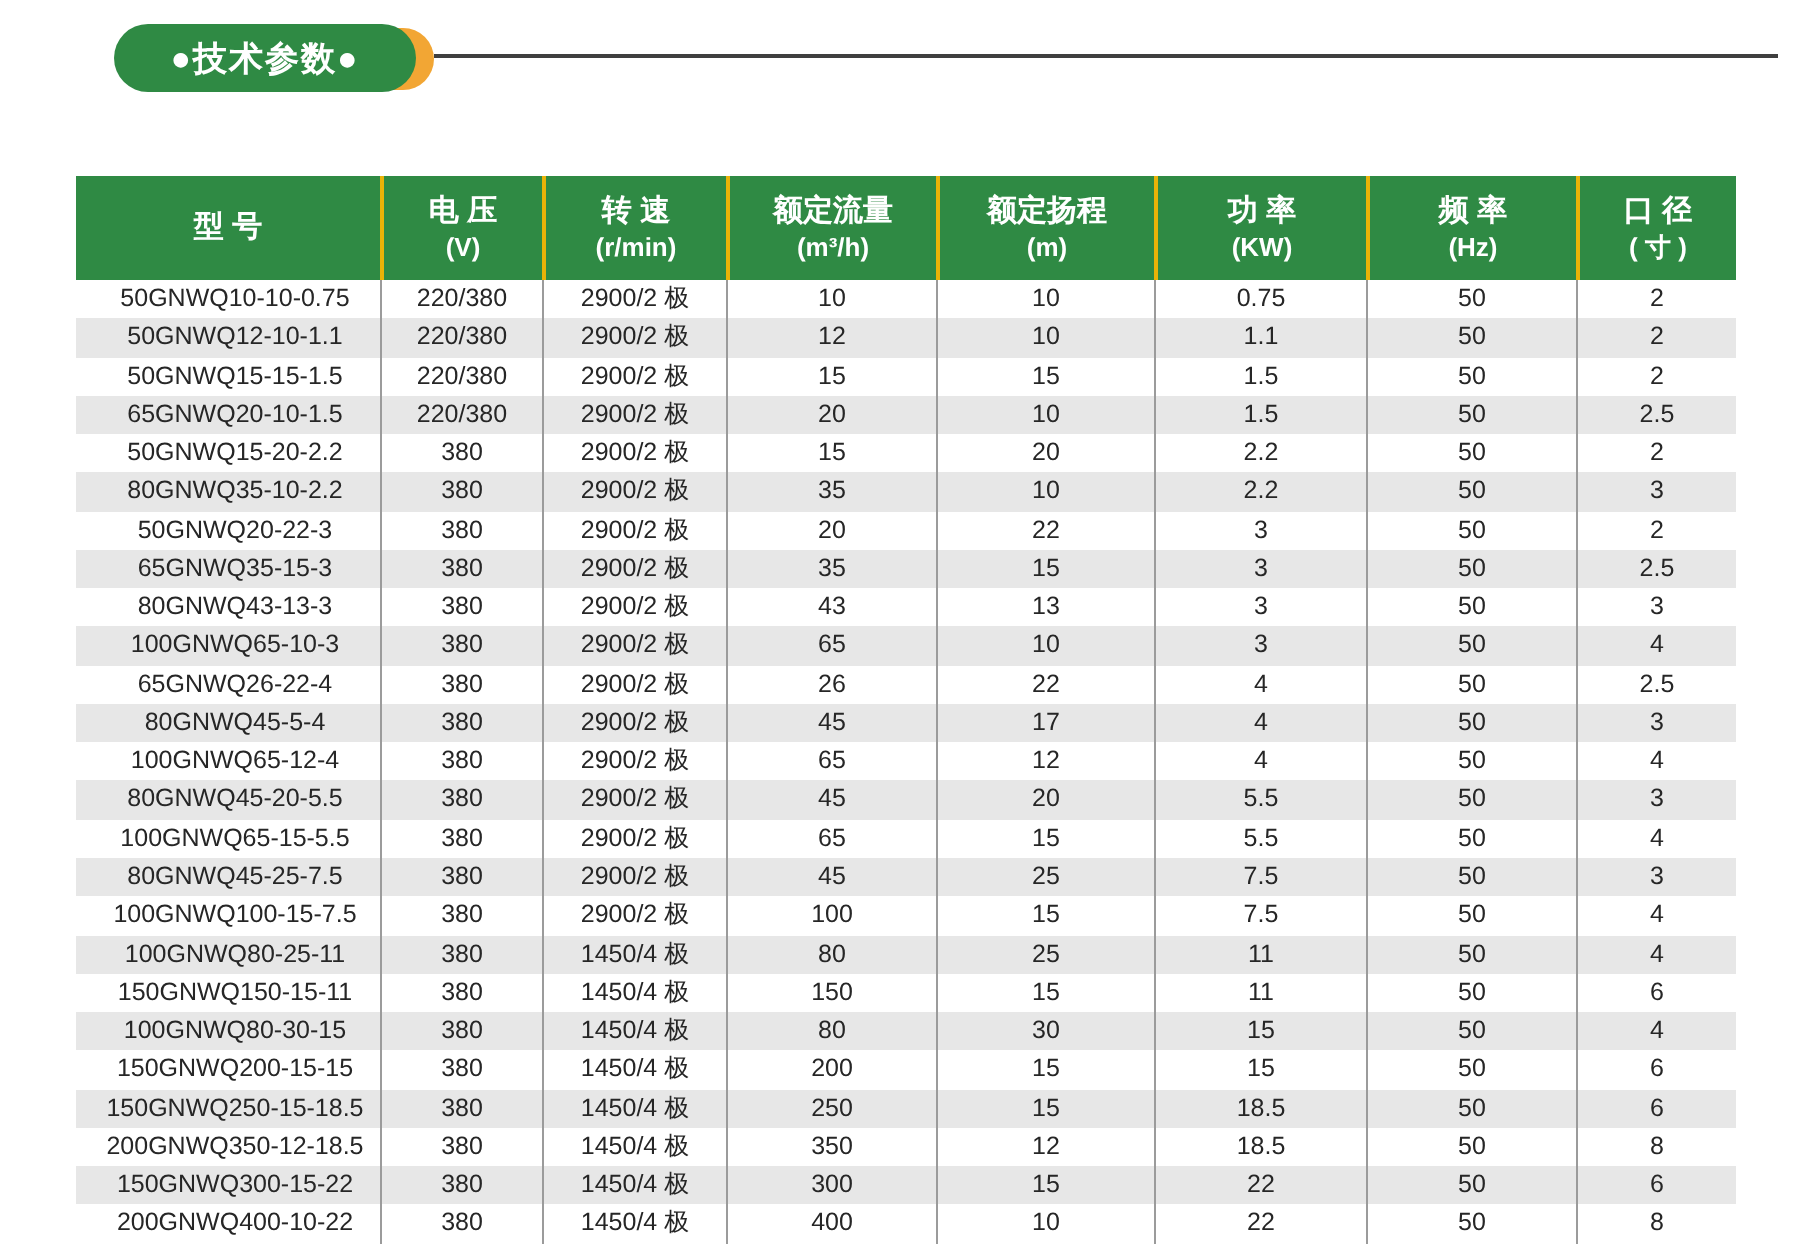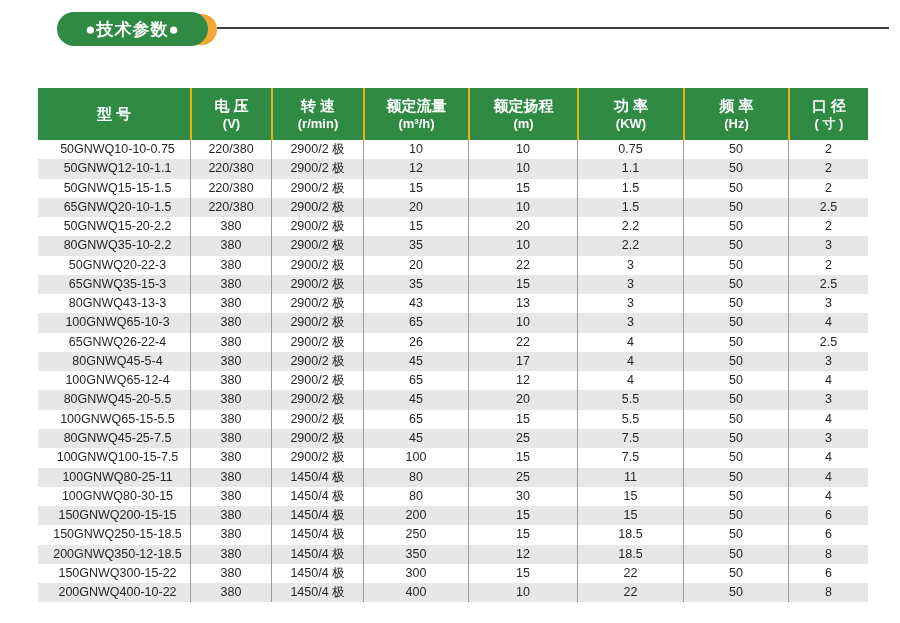--- a/index.html
+++ b/index.html
@@ -318,20 +318,30 @@
         <td class="model">100GNWQ80-25-11</td>
         <td>380</td>
         <td>1450/4 极</td>
         <td>80</td>
         <td>25</td>
         <td>11</td>
         <td>50</td>
         <td>4</td>
       </tr>
       <tr>
+        <td class="model">150GNWQ150-15-11</td>
+        <td>380</td>
+        <td>1450/4 极</td>
+        <td>150</td>
+        <td>15</td>
+        <td>11</td>
+        <td>50</td>
+        <td>6</td>
+      </tr>
+      <tr>
         <td class="model">100GNWQ80-30-15</td>
         <td>380</td>
         <td>1450/4 极</td>
         <td>80</td>
         <td>30</td>
         <td>15</td>
         <td>50</td>
         <td>4</td>
       </tr>
       <tr>

